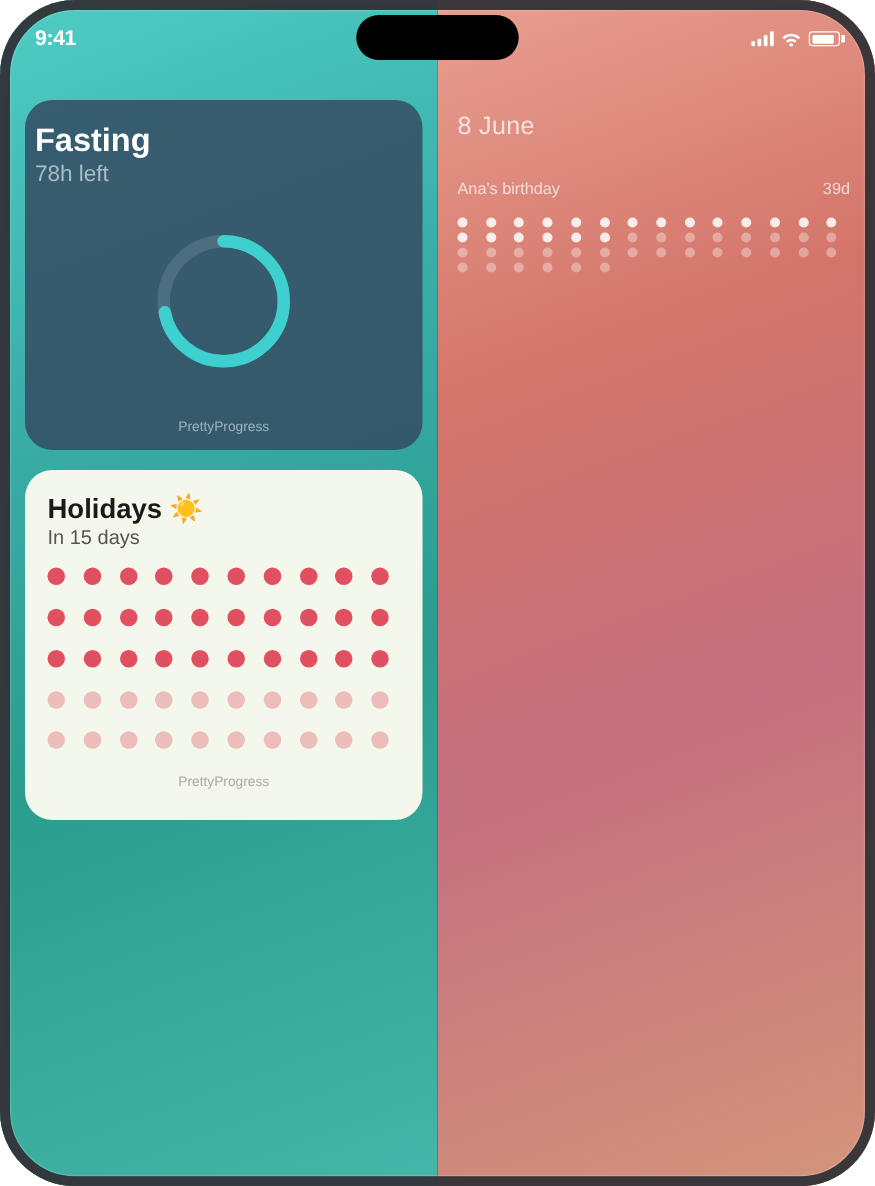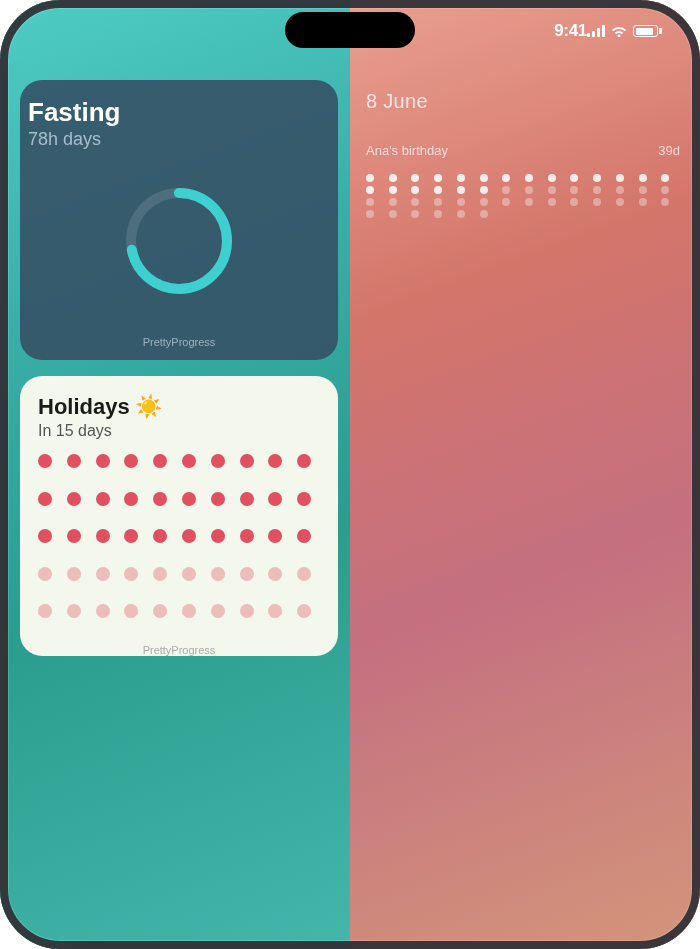--- a/index.html
+++ b/index.html
@@ -36,25 +36,25 @@
       right: 0; top: 0;
       width: 50%;
       height: 100%;
       background: linear-gradient(160deg, #e8a090 0%, #d4756a 30%, #c47080 60%, #d4957a 100%);
       z-index: 0;
     }
 
     
     .status-bar {
       position: absolute;
-      top: 0; left: 0; right: 14px;
+      top: 0; left: 0; right: 0;
       height: 50px;
       display: flex;
       align-items: center;
-      justify-content: flex-end;
+      justify-content: space-between;
       padding: 12px 28px 0;
       z-index: 100;
     }
 
     .status-time {
       color: #fff;
       font-size: 17px;
       font-weight: 600;
       letter-spacing: -0.3px;
     }
@@ -188,21 +188,21 @@
       color: rgba(200, 215, 225, 0.7);
       font-size: 11px;
       text-align: center;
       margin-top: 4px;
     }
 
     
     .holidays-widget {
       background: rgba(255, 252, 240, 0.95);
       border-radius: 22px;
-      padding: 18px 18px 0;
+      padding: 18px 18px 24px;
       display: flex;
       flex-direction: column;
       min-height: 280px;
     }
 
     .holidays-title {
       color: #1a1a1a;
       font-size: 22px;
       font-weight: 700;
       line-height: 1.2;
@@ -352,21 +352,21 @@
   </div>
 
   <div class="notch"></div>
 
   <div class="content">
 
     <div class="left-column">
 
       <div class="fasting-widget">
         <div class="fasting-title">Fasting</div>
-        <div class="fasting-subtitle">78h days</div>
+        <div class="fasting-subtitle">78h left</div>
         <div class="progress-circle-container">
           <svg class="progress-circle-svg" viewBox="0 0 120 120">
 
             <circle cx="60" cy="60" r="48" fill="none" stroke="rgba(255,255,255,0.12)" stroke-width="10"></circle>
 
             <circle cx="60" cy="60" r="48" fill="none" stroke="#3ecfcf" stroke-width="10" stroke-linecap="round" stroke-dasharray="217 84" transform="rotate(-90 60 60)"></circle>
           </svg>
         </div>
         <div class="widget-brand">PrettyProgress</div>
       </div>

